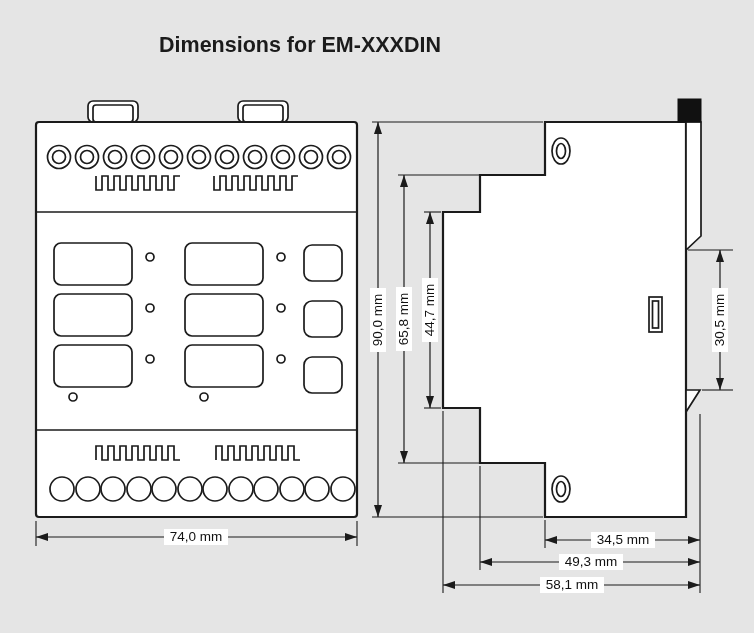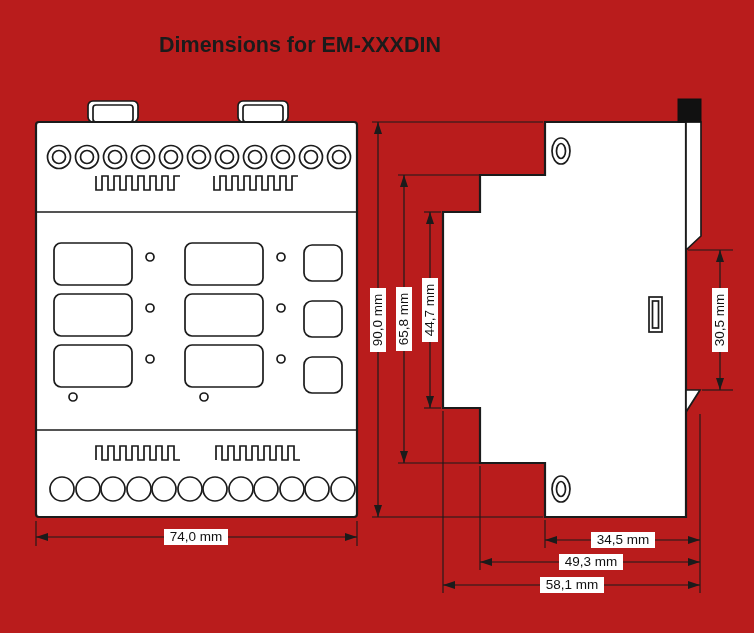--- a/index.html
+++ b/index.html
@@ -1,16 +1,16 @@
 <!DOCTYPE html>
 <html><head>
 <meta charset="utf-8">
 <style>
   html,body{margin:0;padding:0;background:#fff;}
-  .stage{position:relative;width:754px;height:633px;background:#b91c1c;overflow:hidden;
+  .stage{position:relative;width:754px;height:633px;background:#e5e5e5;overflow:hidden;
          font-family:"Liberation Sans",sans-serif;}
   svg{display:block;}
   .outline{fill:#fff;stroke:#1b1b1b;stroke-width:2.2;}
   .detail{fill:none;stroke:#1b1b1b;stroke-width:1.7;}
   .detailw{fill:#fff;stroke:#1b1b1b;stroke-width:1.7;}
   .dim{stroke:#1b1b1b;stroke-width:1.2;fill:none;}
   .ext{stroke:#1b1b1b;stroke-width:1.1;fill:none;}
   .arrow{fill:#1b1b1b;stroke:none;}
   .dimtext{font-family:"Liberation Sans",sans-serif;font-size:13.5px;fill:#111;}
   .labelbg{fill:#fff;stroke:none;}

